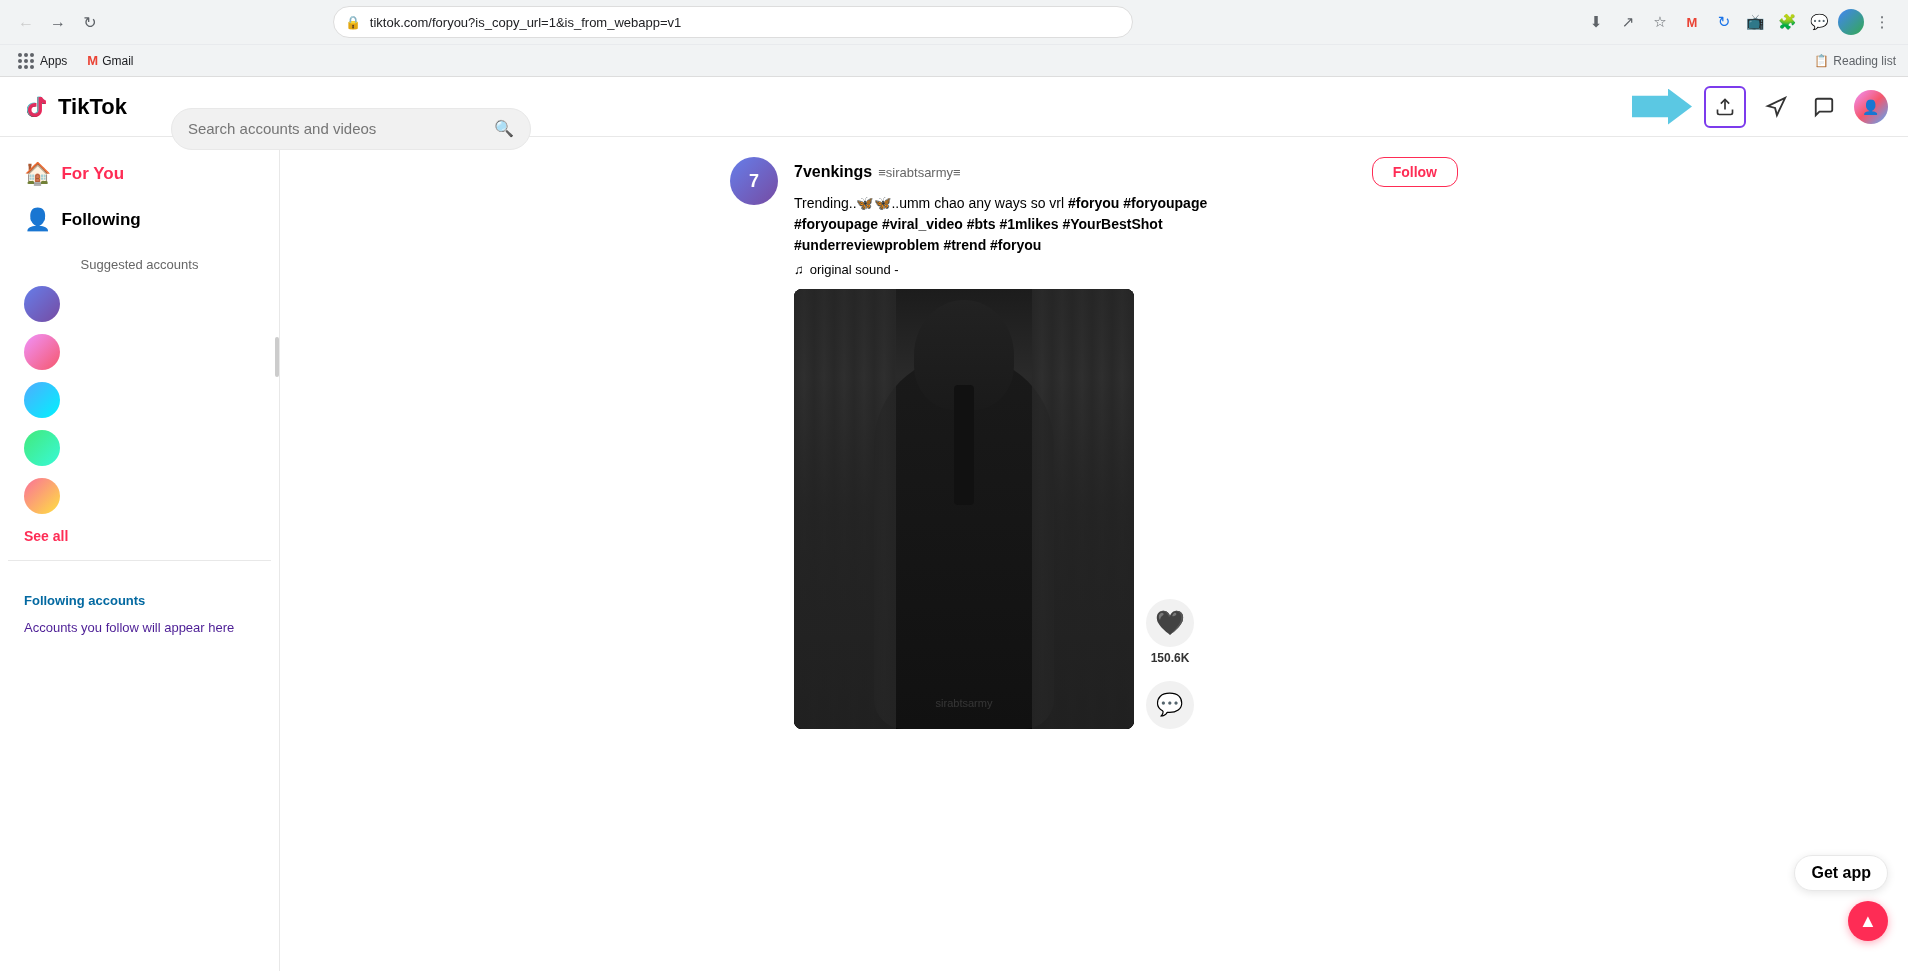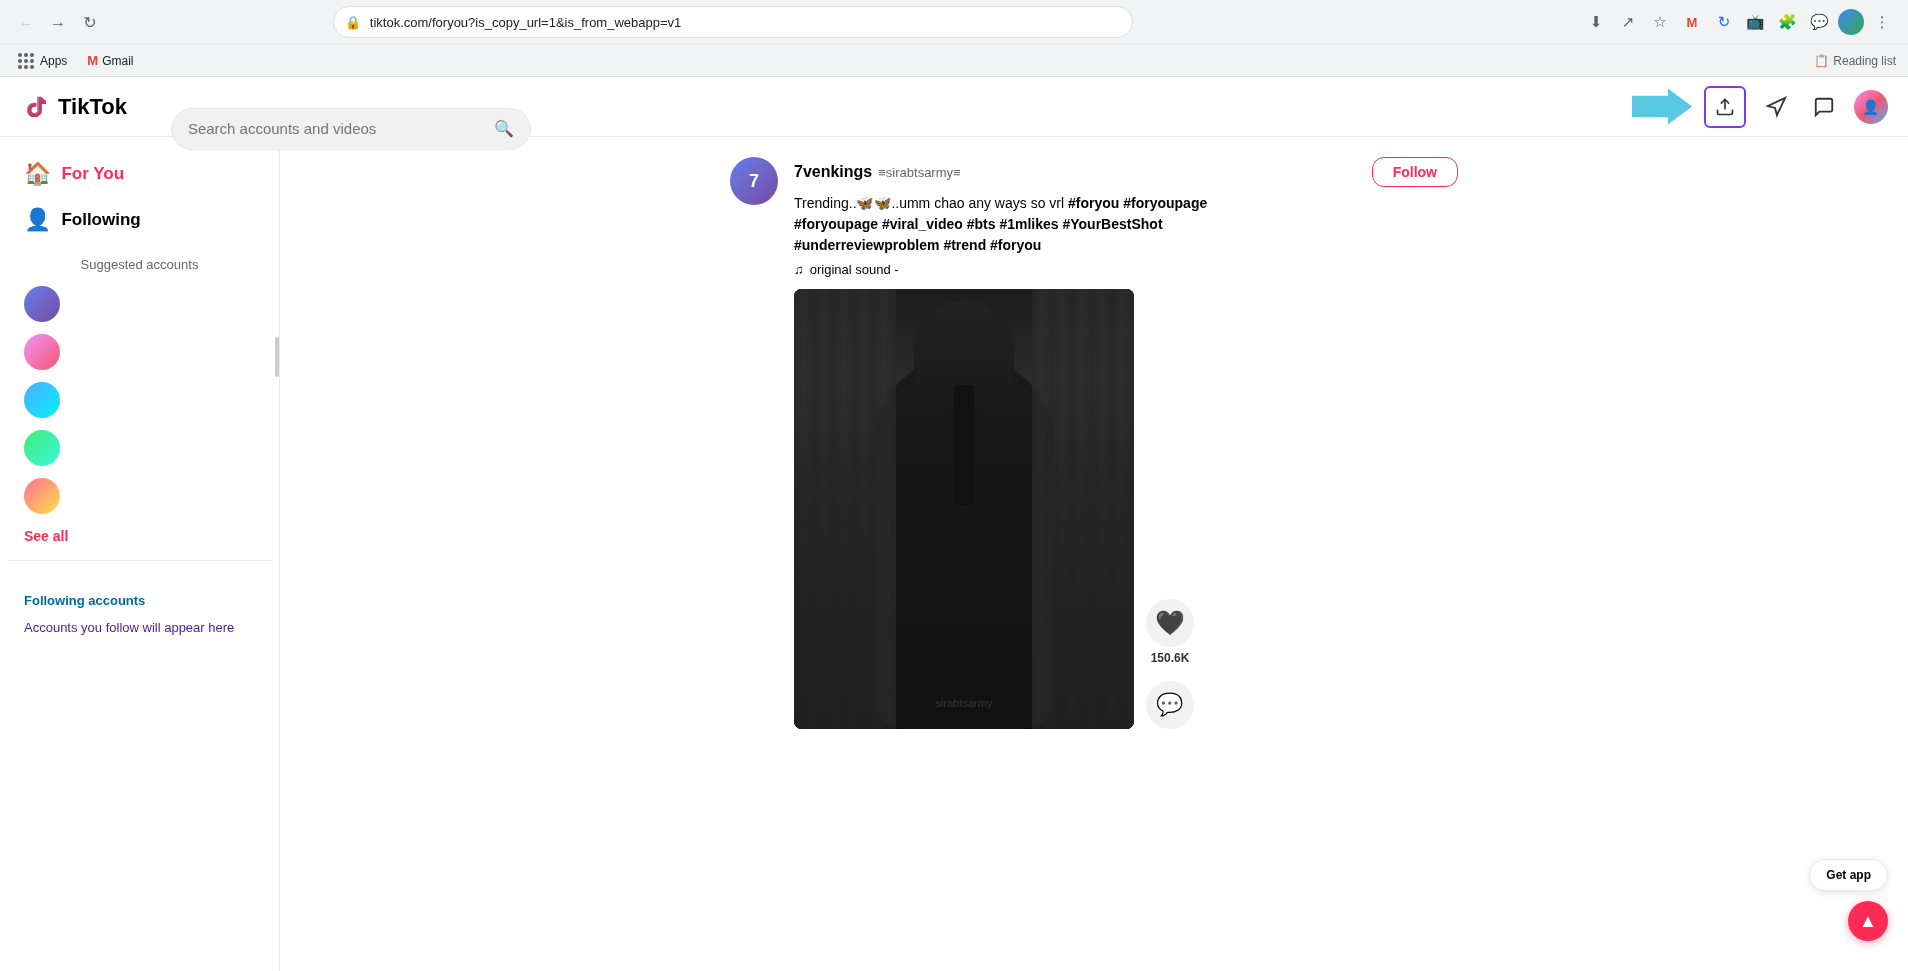--- a/index.html
+++ b/index.html
@@ -401,21 +401,21 @@
 
     
     .get-app-btn {
       position: fixed;
       bottom: 80px;
       right: 20px;
       background: #fff;
       border: 1px solid #e8e8e8;
       border-radius: 20px;
       padding: 8px 16px;
-      font-size: 12px;
+      font-size: 16px;
       font-weight: 600;
       cursor: pointer;
       box-shadow: 0 2px 8px rgba(0,0,0,0.1);
     }
     .scroll-top-btn {
       position: fixed;
       bottom: 30px;
       right: 20px;
       width: 40px; height: 40px;
       background: #FE2C55;

